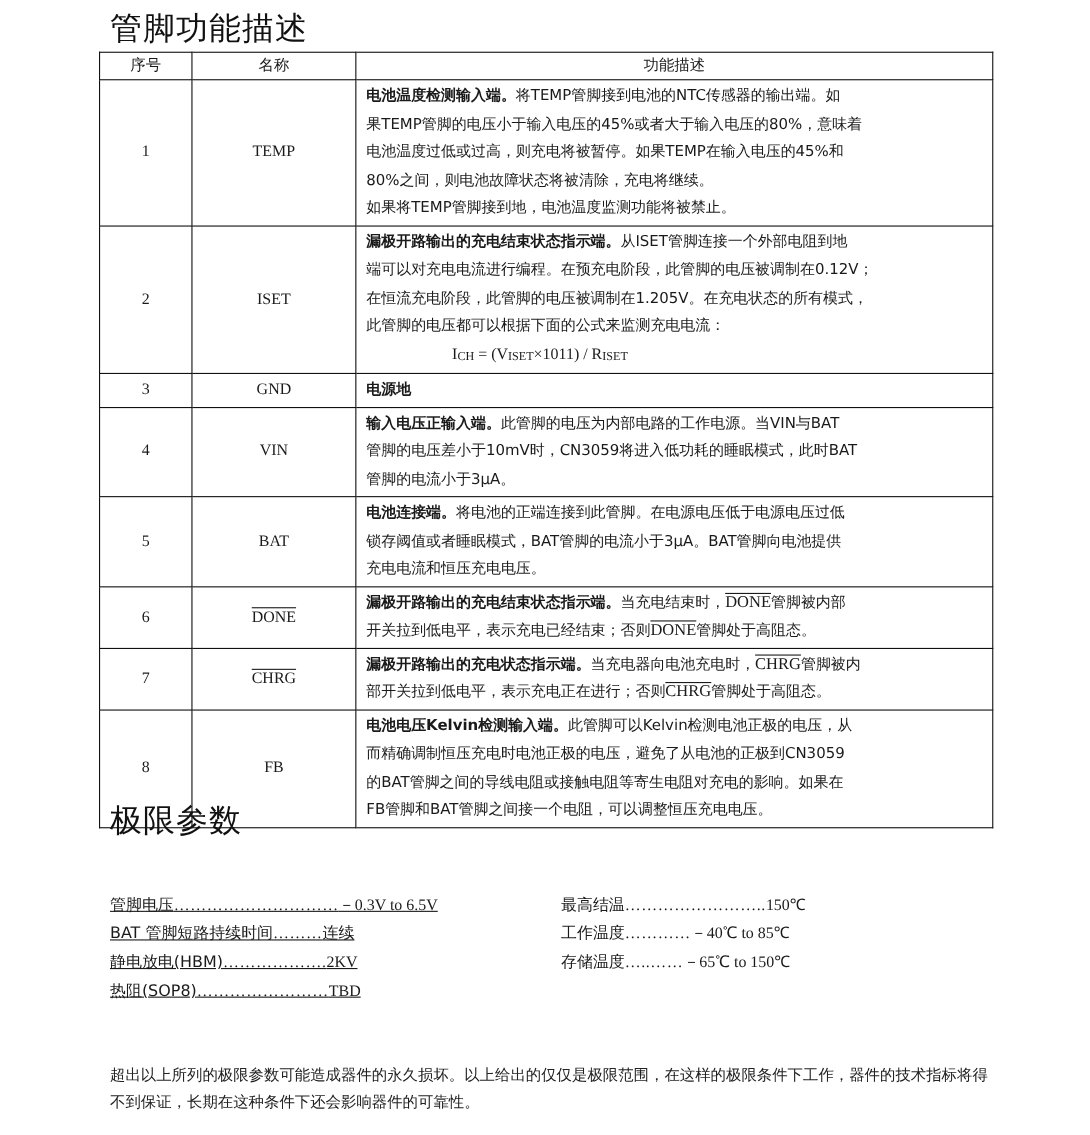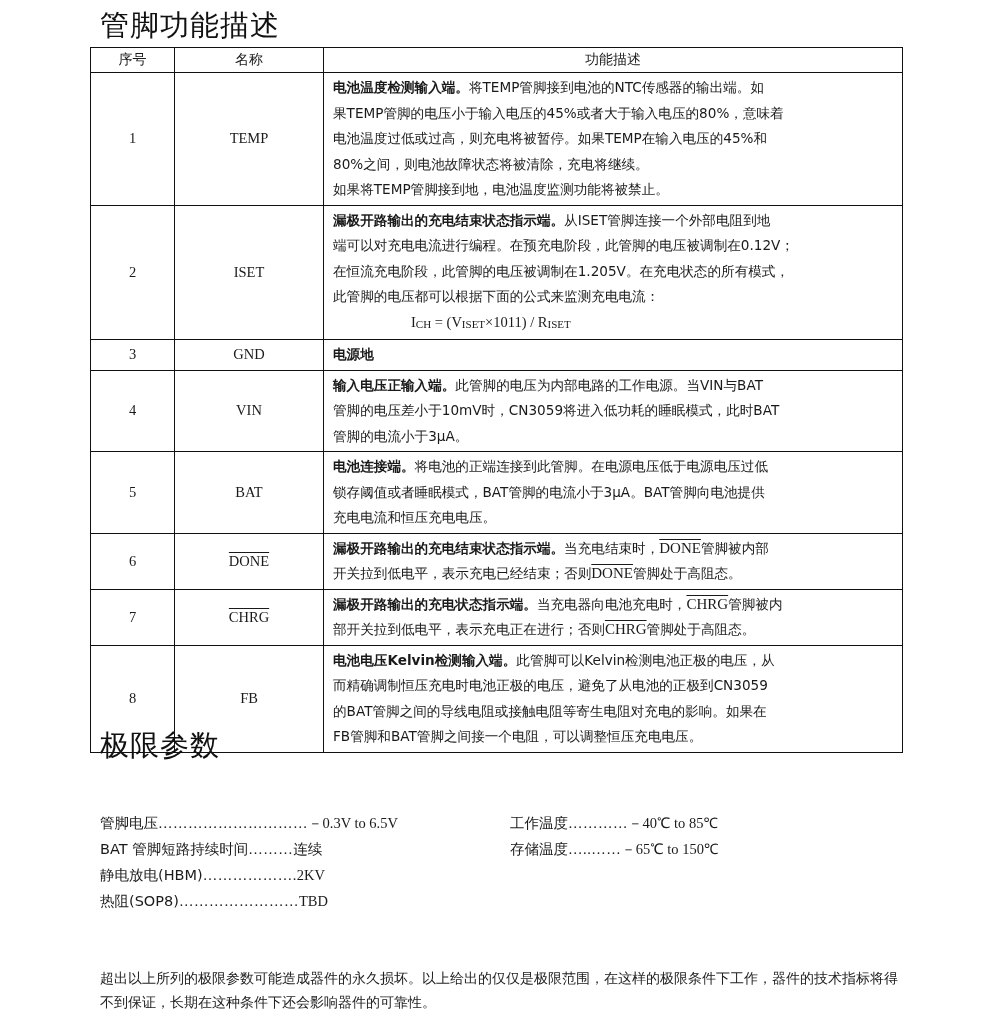--- a/index.html
+++ b/index.html
@@ -16,21 +16,21 @@
   col.c1 { width:84px; } col.c2 { width:149px; } col.c3 { width:579px; }
   td.num, td.name { text-align:center; vertical-align:middle; font-size:14.5px; }
   td.desc { padding:2px 8px 2px 9px; line-height:25.5px; vertical-align:top; font-family:"DejaVu Sans",sans-serif; font-size:13.6px; }
   td.desc .lead { font-weight:bold; }
   td.desc .latin { font-family:"Liberation Serif",serif; font-size:15px; }
   .ovl { text-decoration:overline; }
   .formula { padding-left:78px; font-family:"Liberation Serif",serif; font-size:14.5px; }
   .formula sub { font-size:11px; vertical-align:-1px; }
   .limits { position:absolute; top:810px; font-size:14.5px; line-height:26px;
             font-family:"DejaVu Sans","Liberation Serif",sans-serif; }
-  #limits-left { left:100px; }
+  #limits-left { left:100px;text-decoration:underline; }
   #limits-right { left:510px; }
   .limits .row { white-space:nowrap; }
   .limits .dots { font-family:"Liberation Serif",serif; letter-spacing:0.5px; }
   .limits .val { font-family:"Liberation Serif",serif; }
   #note { position:absolute; left:100px; top:966px; width:800px; font-size:14px; line-height:24px;
           font-family:"DejaVu Sans",sans-serif; color:#222; }
 </style>
 </head>
 <body>
 
@@ -128,17 +128,18 @@
 
 <div class="h1" id="title2">极限参数</div>
 
 <div class="limits" id="limits-left">
     <div class="row"><span>管脚电压</span><span class="dots">…………………………</span><span class="val">－0.3V to 6.5V</span></div>
     <div class="row"><span>BAT 管脚短路持续时间</span><span class="dots">………</span><span class="val">连续</span></div>
     <div class="row"><span>静电放电(HBM)</span><span class="dots">……………….</span><span class="val">2KV</span></div>
     <div class="row"><span>热阻(SOP8)</span><span class="dots">……………………</span><span class="val">TBD</span></div>
   </div>
 <div class="limits" id="limits-right">
+    <div class="row"><span>最高结温</span><span class="dots">……………………..</span><span class="val">150℃</span></div>
     <div class="row"><span>工作温度</span><span class="dots">…………</span><span class="val">－40℃  to 85℃</span></div>
     <div class="row"><span>存储温度</span><span class="dots">…..……</span><span class="val">－65℃  to 150℃</span></div>
   </div>
 
 <div id="note">超出以上所列的极限参数可能造成器件的永久损坏。以上给出的仅仅是极限范围，在这样的极限条件下工作，器件的技术指标将得不到保证，长期在这种条件下还会影响器件的可靠性。</div>
 
 </body></html>

